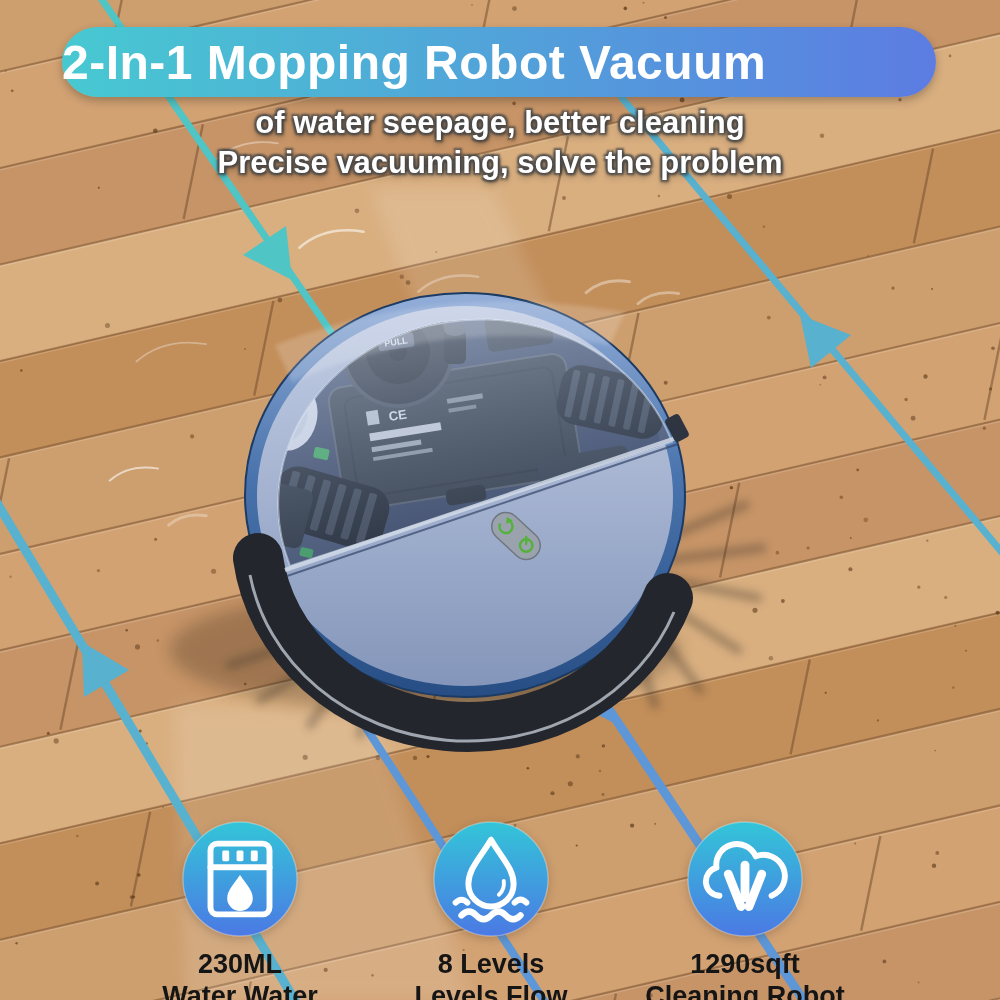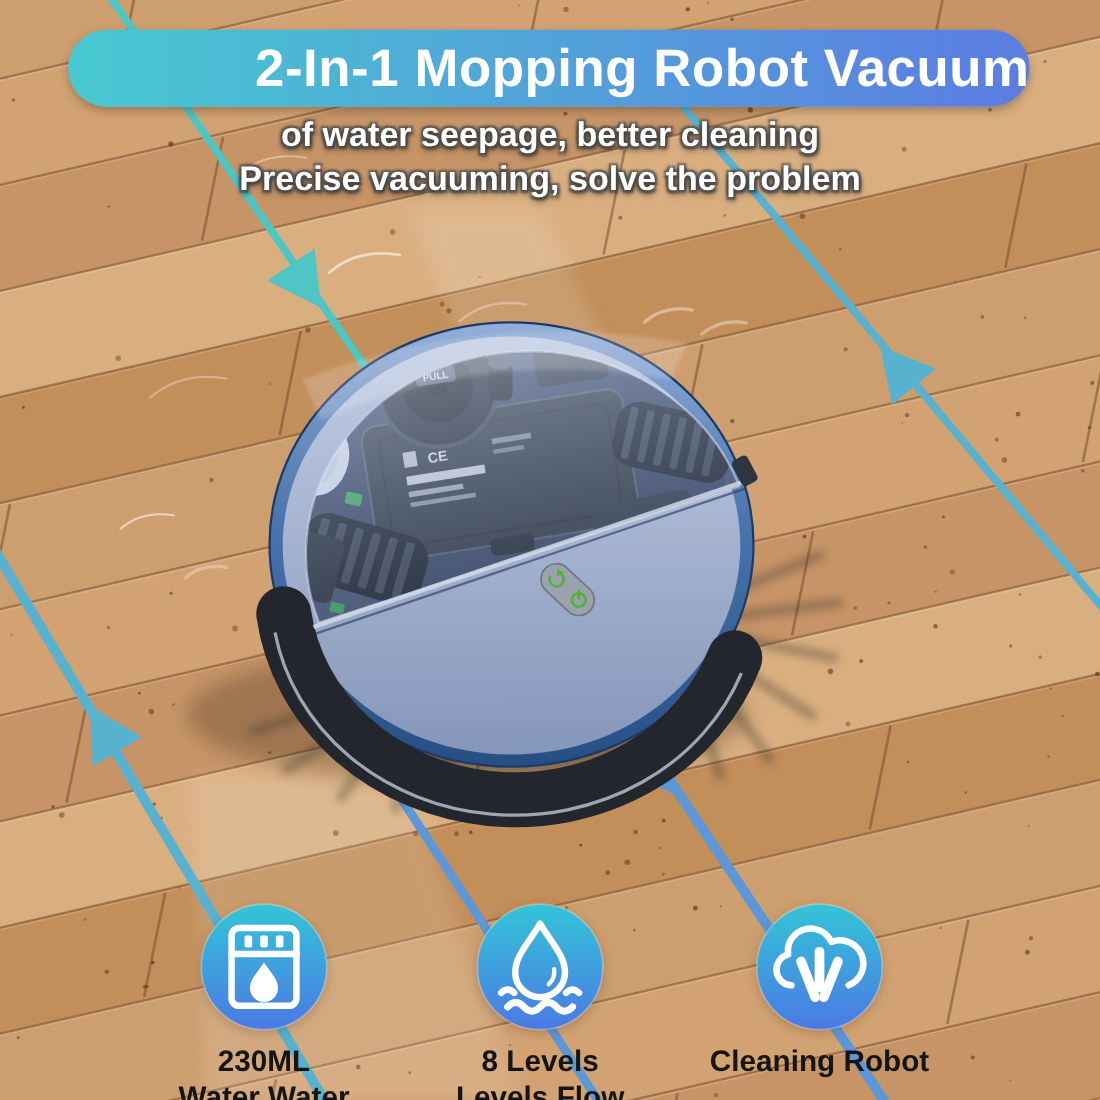--- a/index.html
+++ b/index.html
@@ -9,21 +9,21 @@
     --feature-text:#151515; --subtitle-text:#ffffff; --btn-green:#53b23a;
   }
   *{margin:0;padding:0;box-sizing:border-box}
   body{font-family:"Liberation Sans",sans-serif;background:#fff}
   .stage{position:relative;width:1000px;height:1000px;overflow:hidden;background:#c99a69}
   #scene{position:absolute;left:0;top:0}
   .banner{
     position:absolute;left:62px;top:27px;width:874px;height:70px;border-radius:35px;
     background:linear-gradient(90deg,var(--banner-l),var(--banner-r));
     box-shadow:0 4px 8px rgba(40,30,20,.3);
-    display:flex;align-items:center;justify-content:flex-end;
+    display:flex;align-items:center;justify-content:flex-start;
     color:#fff;font-size:48px;font-weight:bold;letter-spacing:.5px;
   }
   .subtitle{
     position:absolute;left:0;top:103px;width:1000px;text-align:center;
     color:var(--subtitle-text);font-size:31px;font-weight:bold;line-height:40px;
     text-shadow:-2px -2px 2px rgba(72,72,72,.8), 2px -2px 2px rgba(72,72,72,.8),
                 -2px 2px 2px rgba(72,72,72,.8), 2px 2px 3px rgba(55,55,55,.9),
                 0 4px 7px rgba(0,0,0,.35);
   }
   .features{position:absolute;left:0;top:0;width:1000px;height:1000px;pointer-events:none}
@@ -559,18 +559,19 @@
           </defs>
         <circle cx="60" cy="60" r="58" fill="url(#icg3)" stroke="rgba(255,255,255,.3)" stroke-width="1.5"></circle>
         <g stroke="#fff" fill="none" stroke-linecap="round" stroke-linejoin="round">
           <path d="M34 77 A 14.5 14.5 0 0 1 31 48.5 A 21 21 0 0 1 71 37 A 16.5 16.5 0 0 1 87 77" stroke-width="6"></path>
           <line x1="60" y1="46" x2="60" y2="79" stroke-width="9"></line>
           <line x1="43" y1="55" x2="56" y2="88" stroke-width="9"></line>
           <line x1="77" y1="55" x2="64" y2="88" stroke-width="9"></line>
         </g>
       </svg>
       <div class="txt">
+        <div>1290sqft</div>
         <div>Cleaning Robot</div>
       </div>
     </div>
 
   </div>
 </div>
 
 </body></html>

